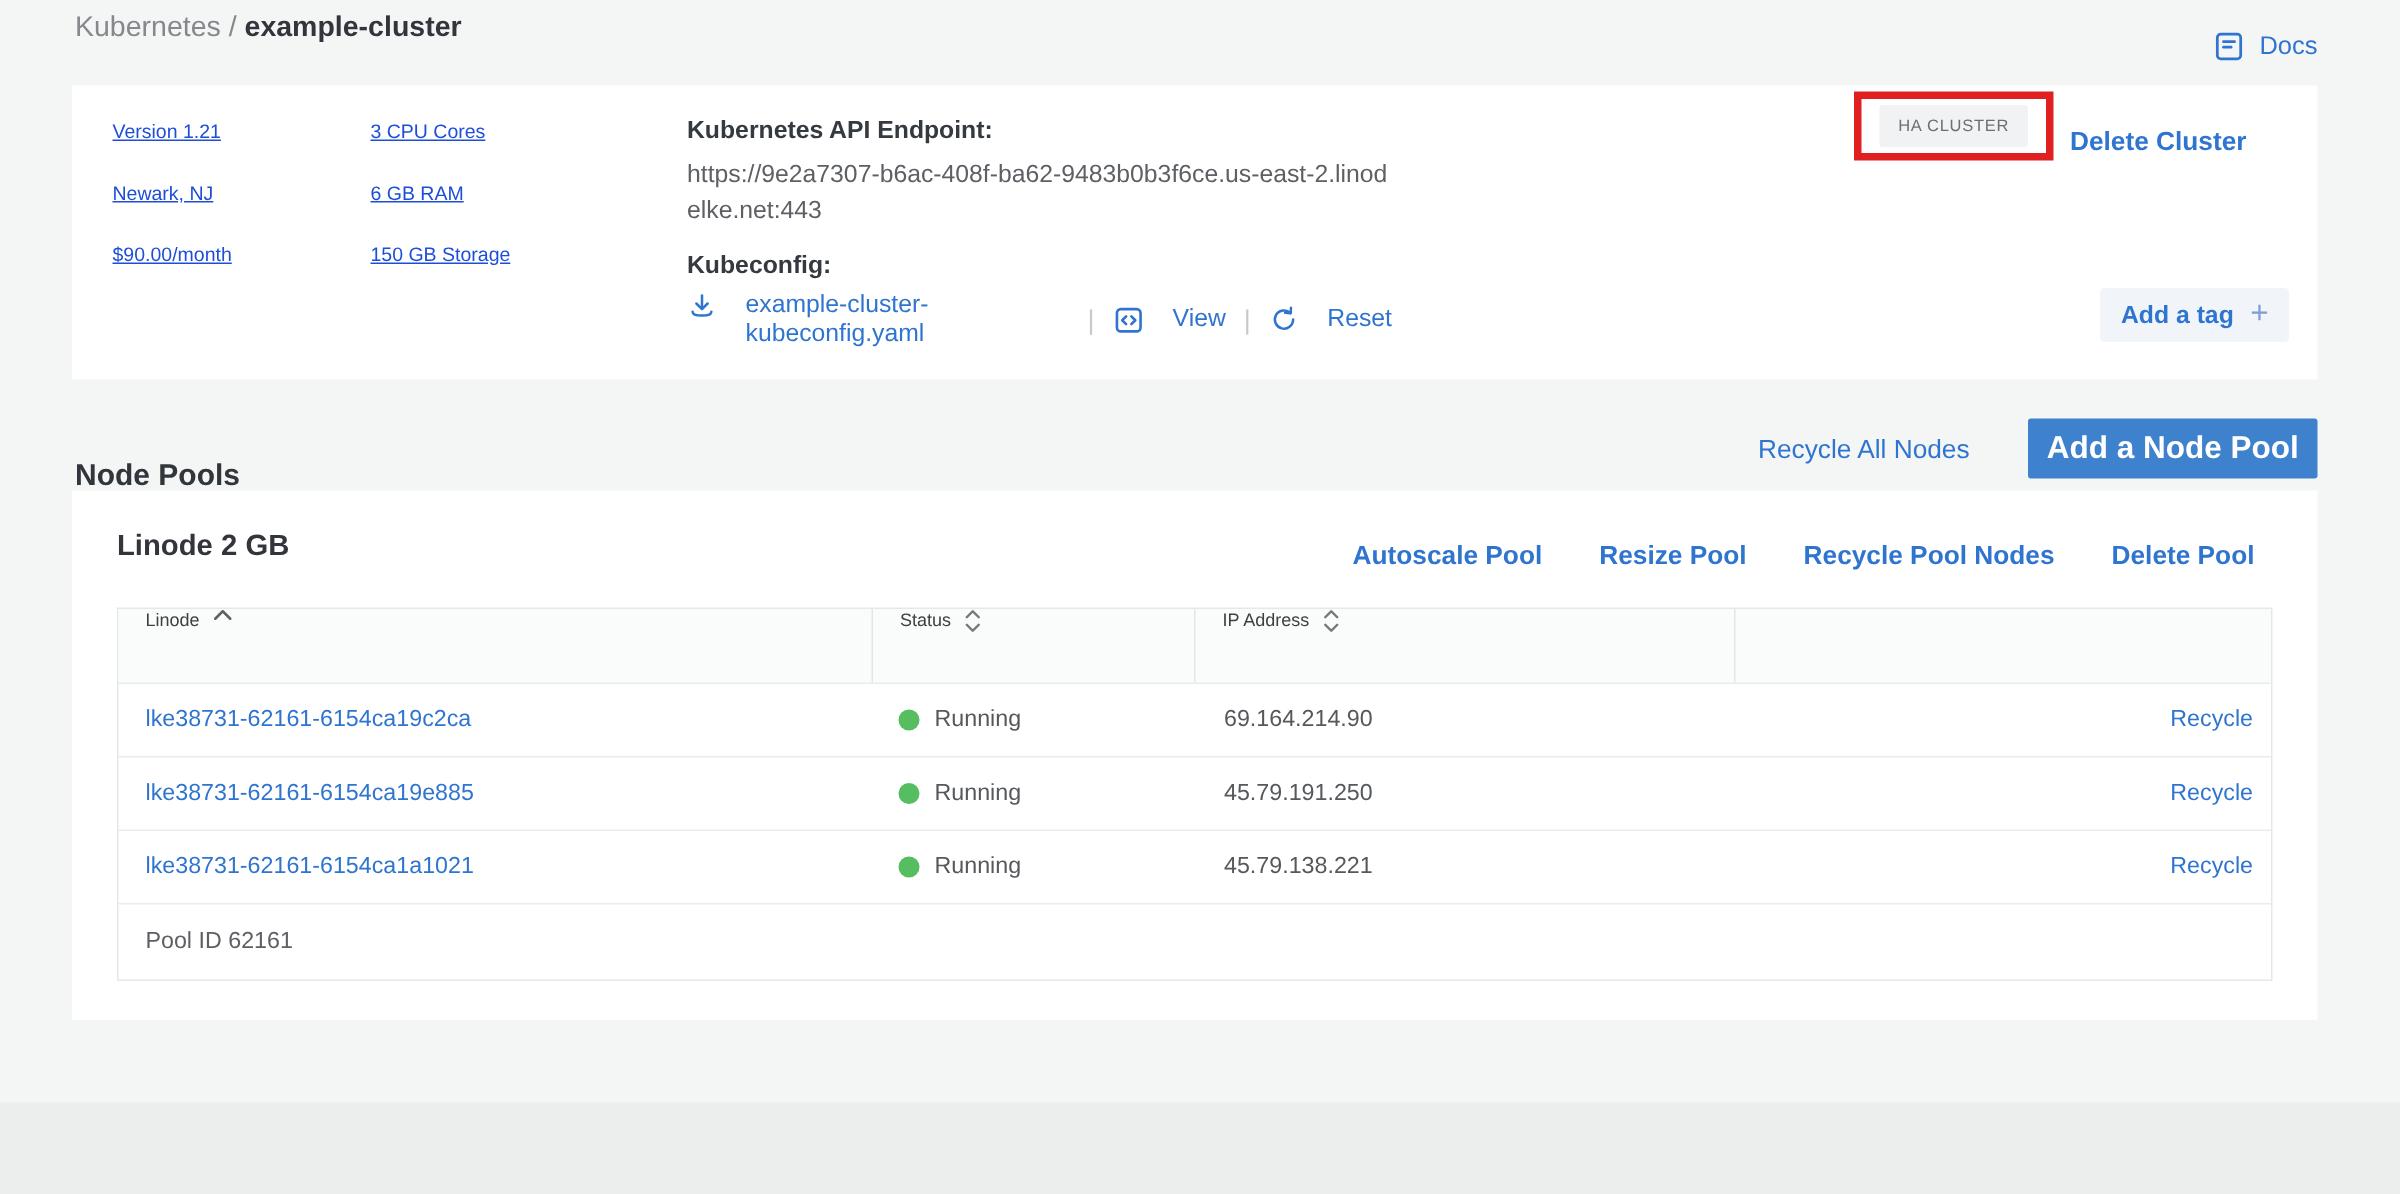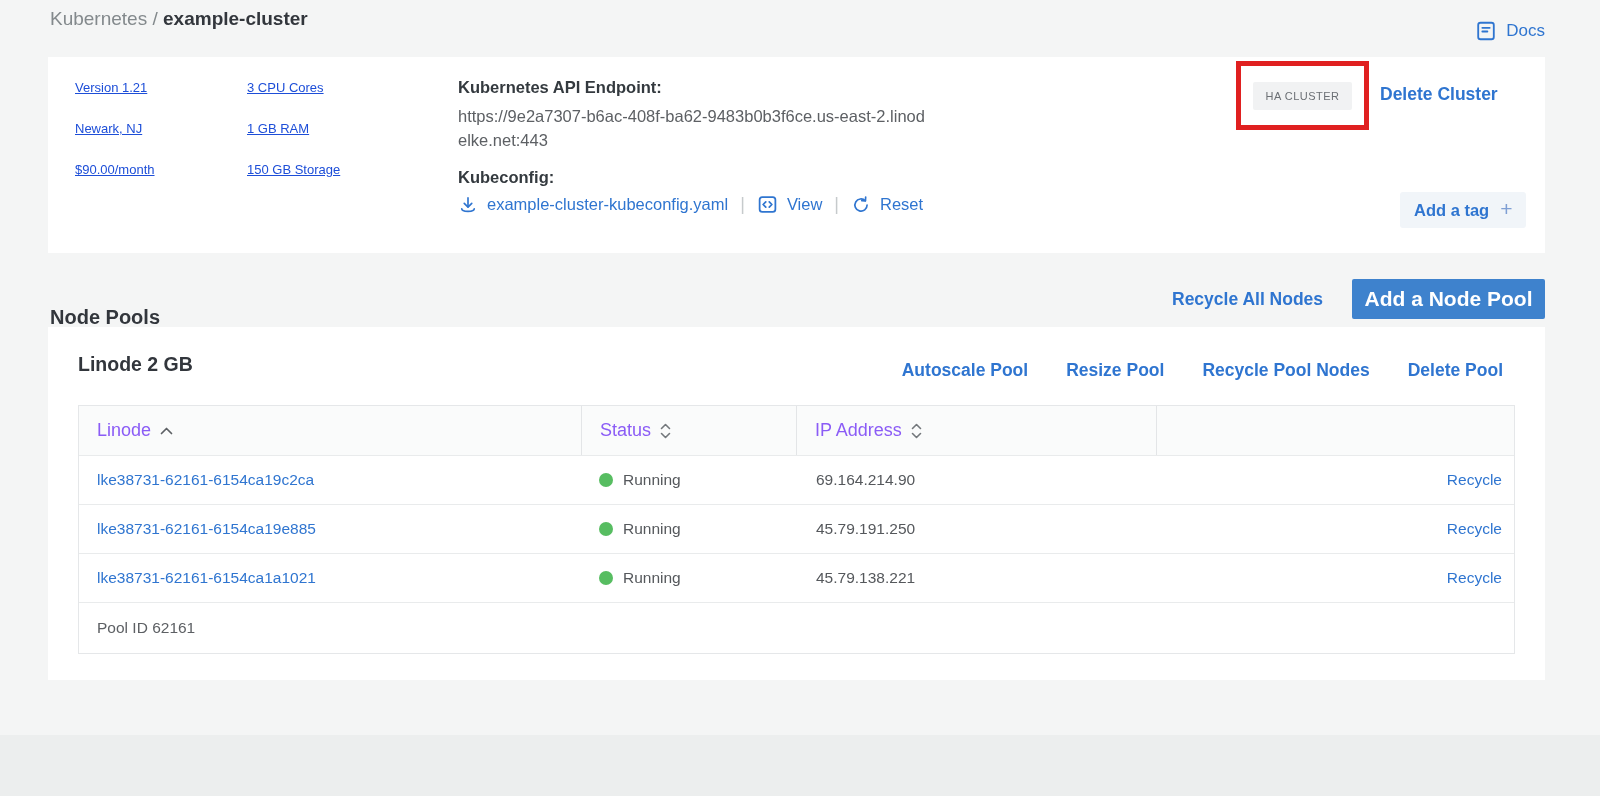--- a/index.html
+++ b/index.html
@@ -31,56 +31,56 @@
   .spec-col div { margin-bottom: 21px; }
   .spec-col-1 { left: 27px; top: 21px; }
   .spec-col-2 { left: 199px; top: 21px; }
 
   .endpoint-block { left: 410px; top: 21px; width: 470px; font-size: 16.5px; }
   .block-label { font-weight: bold; color: #343a3f; margin-bottom: 7px; }
   .endpoint-url { color: #5d6064; line-height: 24px; word-break: break-all; }
   .kubeconfig-label { margin-top: 16px; }
   .kubeconfig-row { display: flex; align-items: center; margin-top: 4px; color: #2f75d0; }
   .kubeconfig-row .sep { color: #c6cacc; margin: 0 12px; font-size: 18px; }
-  .link-item { display: flex; align-items: center; gap: 9px; color: #2f75d0; cursor: pointer; }
+  .link-item { display: flex; gap: 19px; color: #2f75d0; cursor: pointer; }
 
   .ha-annotation {
-    left: 1188px; top: 4px; width: 133px; height: 69px;
+    left: 1188px; top: 4px; width: 133px; height: 46px;
     border: 5px solid #e02020; background: #fff;
     display: flex; align-items: center; justify-content: center;
   }
   .ha-chip {
     background: #f1f2f3; color: #6b6f74; font-size: 11px; letter-spacing: .5px;
     padding: 8px 12px; border-radius: 2px; white-space: nowrap;
   }
   .delete-cluster { left: 1332px; top: 27px; font-size: 17.5px; font-weight: bold; color: #2f75d0; cursor: pointer; }
   .add-tag-btn {
     left: 1352px; top: 135px; height: 36px; padding: 0 14px;
     background: #f1f5f9; border-radius: 3px; display: flex; align-items: center; gap: 11px;
     color: #2f75d0; font-size: 16.5px; font-weight: bold; cursor: pointer;
   }
   .add-tag-btn .plus { color: #7f9fd4; font-size: 21px; font-weight: normal; margin-top: -2px; }
 
   
   .section-title { left: 50px; top: 286px; font-size: 20px; font-weight: bold; color: #32363c; margin-top: 20px; }
-  .recycle-all { left: 1172px; top: 289px; font-size: 17.5px; font-weight: bold; color: #2f75d0; cursor: pointer; }
+  .recycle-all { left: 1172px; top: 289px; font-size: 17.5px; font-weight: normal; color: #2f75d0; cursor: pointer; }
   .add-pool-btn {
     left: 1352px; top: 279px; width: 193px; height: 40px;
     background: #3e82cd; border: none; border-radius: 2px;
     color: #fff; font-size: 21px; font-weight: bold; font-family: inherit; cursor: pointer;
   }
 
   
   .pool-name { left: 30px; top: 26px; font-size: 19.5px; font-weight: bold; }
   .pool-actions { right: 42px; top: 33px; display: flex; gap: 38px; }
   .pool-actions > div { color: #2f75d0; font-size: 17.5px; font-weight: bold; cursor: pointer; }
 
   .node-table { left: 30px; top: 78px; width: 1437px; border: 1px solid #e5e7e9; background: #fff; }
   .thead { display: flex; height: 49px; background: #fafbfb; align-items: stretch; }
-  .th { display: flex; align-items: center; gap: 9px; color: #8b5cf6; font-size: 18px; padding-left: 18px; }
+  .th { display: flex; align-items: flex-start; gap: 9px; color: #404040; font-size: 12px; padding-left: 18px; }
   .th + .th, .th-actions { border-left: 1px solid #e3e5e7; }
   .col-linode { width: 502px; }
   .col-status { width: 215px; }
   .col-ip     { width: 360px; }
   .col-actions { flex: 1; }
   .sort-stack { display: flex; flex-direction: column; gap: 2px; }
 
   .tr { display: flex; height: 49px; align-items: center; border-top: 1px solid #e9ebec; font-size: 15.5px; }
   .td { padding-left: 18px; }
   .td-linode { width: 502px; }
@@ -113,21 +113,21 @@
 </div>
 
 <div class="abs summary-panel">
   <div class="abs spec-col spec-col-1">
     <div>Version 1.21</div>
     <div>Newark, NJ</div>
     <div>$90.00/month</div>
   </div>
   <div class="abs spec-col spec-col-2">
     <div>3 CPU Cores</div>
-    <div>1 GB RAM</div>
+    <div>6 GB RAM</div>
     <div>150 GB Storage</div>
   </div>
 
   <div class="abs endpoint-block">
     <div class="block-label">Kubernetes API Endpoint:</div>
     <div class="endpoint-url">https://9e2a7307-b6ac-408f-ba62-9483b0b3f6ce.us-east-2.linodelke.net:443</div>
     <div class="block-label kubeconfig-label">Kubeconfig:</div>
     <div class="kubeconfig-row">
       <span class="link-item">
         <span>

